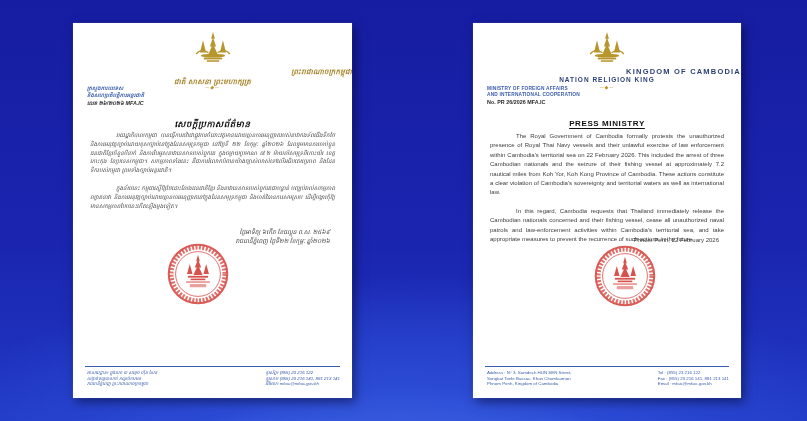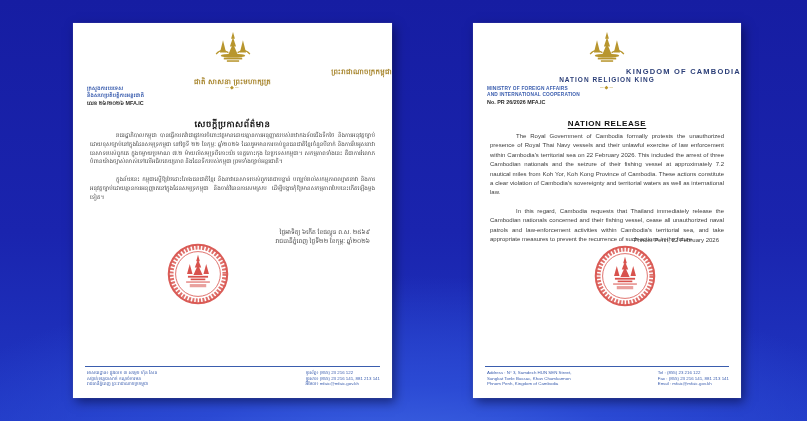--- a/index.html
+++ b/index.html
@@ -8,21 +8,21 @@
     font-family:"Liberation Sans", sans-serif;
     background:
       radial-gradient(ellipse 90% 70% at 50% 118%, #4a78ee 0%, #2b4ad4 38%, rgba(22,29,160,0) 75%),
       linear-gradient(180deg, #161da2 0%, #1a24ae 55%, #2038c4 100%);
     position:relative;
   }
   .page {
     position:absolute; top:23px; height:375px; background:#ffffff;
     box-shadow:3px 4px 10px rgba(0,0,30,0.5), 0 0 1px rgba(255,255,255,0.35);
   }
-  #left-page  { left:73px;  width:319px; }
+  #left-page  { left:73px;  width:279px;font-style:italic; }
   #right-page { left:473px; width:268px; }
 
   .crest { position:absolute; top:8px; left:50%; transform:translateX(-50%); }
 
   .kingdom-line1 { position:absolute; top:44px; width:100%; text-align:right;
     font-size:7.5px; font-weight:bold; letter-spacing:1.2px; color:#2c3f78; }
   .kingdom-line2 { position:absolute; top:53px; width:100%; text-align:center;
     font-size:6.5px; font-weight:bold; letter-spacing:1px; color:#2c3f78; }
   .khm .kingdom-line1, .khm .kingdom-line2 { color:#a8862e; letter-spacing:0.3px; font-size:7px; }
   .khm .kingdom-line2 { top:54px; }
@@ -142,21 +142,21 @@
     </g>
   </svg>
   <div class="kingdom-line1">KINGDOM OF CAMBODIA</div>
   <div class="kingdom-line2">NATION RELIGION KING</div>
   <div class="ornament">─◆─</div>
   <div class="ministry">
     <div>MINISTRY OF FOREIGN AFFAIRS</div>
     <div>AND INTERNATIONAL COOPERATION</div>
   </div>
   <div class="refno">No. PR 26/2026 MFA.IC</div>
-  <div class="doc-title">NATION RELEASE</div>
+  <div class="doc-title">PRESS MINISTRY</div>
   <div class="body-text">
     <p>The Royal Government of Cambodia formally protests the unauthorized presence of Royal Thai Navy vessels and their unlawful exercise of law enforcement within Cambodia's territorial sea on 22 February 2026. This included the arrest of three Cambodian nationals and the seizure of their fishing vessel at approximately 7.2 nautical miles from Koh Yor, Koh Kong Province of Cambodia. These actions constitute a clear violation of Cambodia's sovereignty and territorial waters as well as international law.</p>
     <p>In this regard, Cambodia requests that Thailand immediately release the Cambodian nationals concerned and their fishing vessel, cease all unauthorized naval patrols and law-enforcement activities within Cambodia's territorial sea, and take appropriate measures to prevent the recurrence of such actions in the future.</p>
   </div>
   <div class="dateline">Phnom Penh, 22 February 2026</div>
   <svg class="seal" viewBox="0 0 70 70">
     <circle cx="35" cy="35" r="32" fill="none" stroke="#d4403a" stroke-width="2.2" opacity="0.85"></circle>
     <circle cx="35" cy="35" r="29" fill="none" stroke="#d4403a" stroke-width="4.5" stroke-dasharray="2.2 1.6" opacity="0.75"></circle>
     <circle cx="35" cy="35" r="24.5" fill="none" stroke="#d4403a" stroke-width="1" opacity="0.8"></circle>
     <g fill="#d4403a" opacity="0.9">

